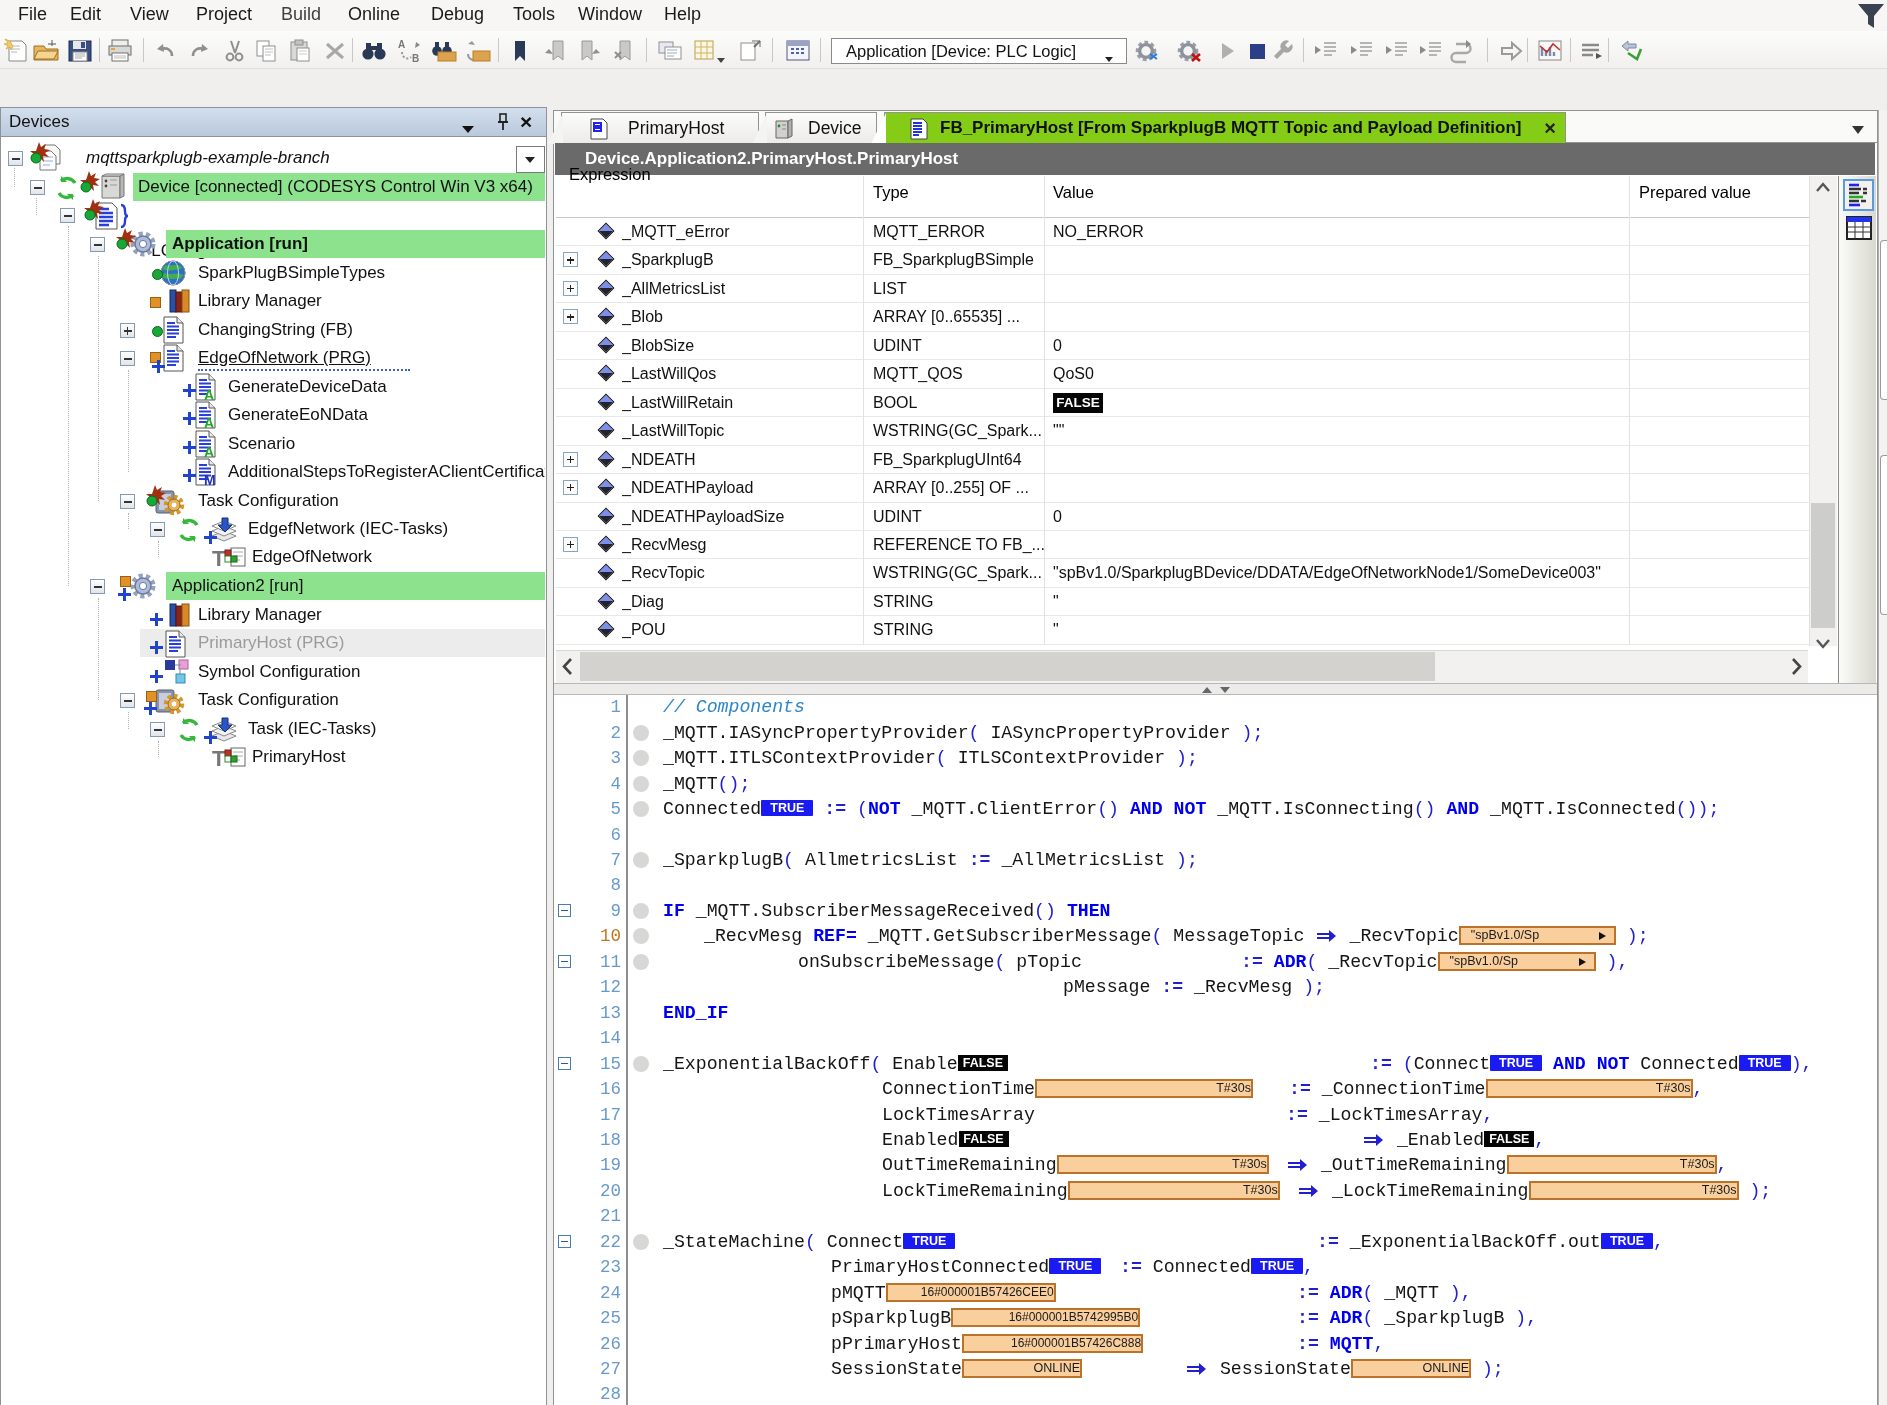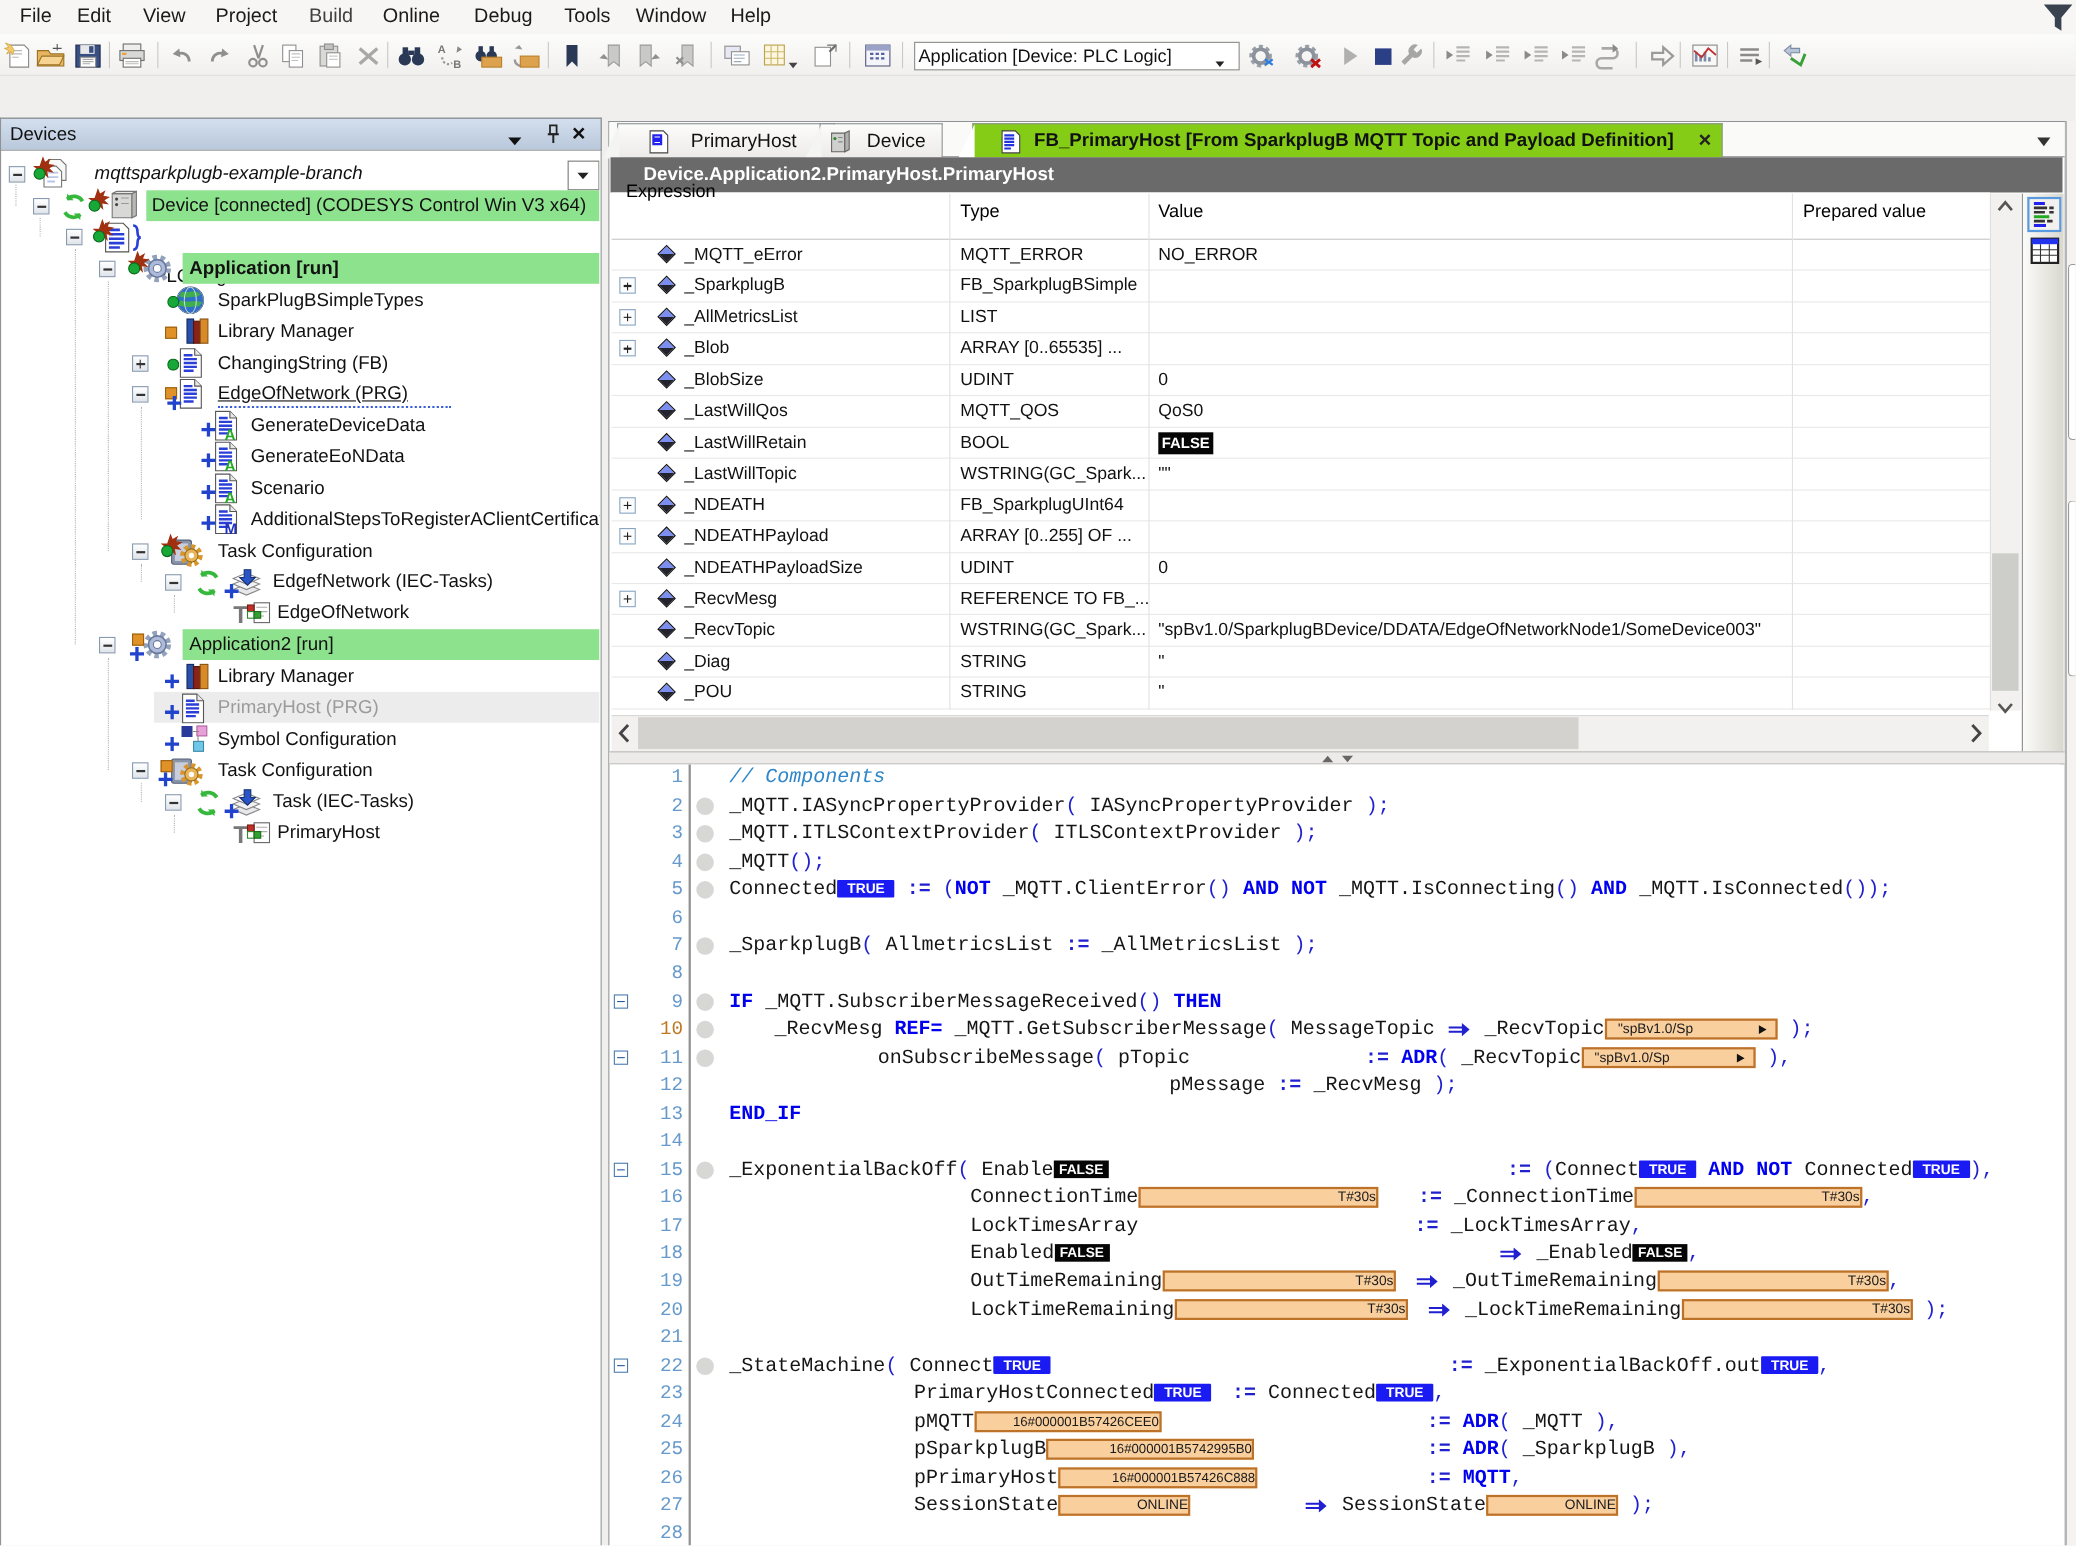--- a/index.html
+++ b/index.html
@@ -150,21 +150,21 @@
     <path d="M16 3h8v6" stroke="#6f6f6f" fill="none"></path>
     <path d="M24 3l-6 6" stroke="#6f6f6f" stroke-width="2"></path>
   </svg>
 <div class="abs" style="left:772px;top:38px;width:1px;height:24px;background:#c9c8c6;"></div>
 <svg class="abs" style="left:784px;top:38px" width="28" height="26" viewBox="0 0 28 26">
     <rect x="3" y="3" width="22" height="19" fill="#f4f4fb" stroke="#55587a"></rect>
     <rect x="3" y="3" width="22" height="5" fill="#9aa2c8"></rect>
     <path d="M7 11h3M12 11h3M17 11h3M7 15h3M12 15h3M17 15h3" stroke="#5560a0" stroke-width="2"></path>
   </svg>
 <div class="abs" style="left:820px;top:38px;width:1px;height:24px;background:#c9c8c6;"></div>
-<div class="abs" style="left:831px;top:38px;width:296px;height:26px;background:#fff;border:1px solid #8a8a88;font-size:16.5px;line-height:24px;padding-left:3px;">Application [Device: PLC Logic]</div>
+<div class="abs" style="left:831px;top:38px;width:296px;height:26px;background:#fff;border:1px solid #8a8a88;font-size:16.5px;line-height:24px;padding-left:14px;">Application [Device: PLC Logic]</div>
 <div class="abs" style="left:1105px;top:48px;width:12px;height:8px;"><span class="dd" style="border-left-width:4.5px;border-right-width:4.5px;border-top-width:5.5px"></span></div>
 <svg class="abs" style="left:1133px;top:38px" width="28" height="26" viewBox="0 0 28 26">
     <circle cx="13" cy="13" r="8" fill="none" stroke="#9aa0a8" stroke-width="4.6" stroke-dasharray="3.4 2.6"></circle>
     <circle cx="13" cy="13" r="6.4" fill="none" stroke="#8d939c" stroke-width="3.4"></circle>
     <path d="M17 16l7 5M24 16l-7 5" stroke="#2a7de0" stroke-width="2"></path>
   </svg>
 <svg class="abs" style="left:1175px;top:38px" width="28" height="26" viewBox="0 0 28 26">
     <circle cx="13" cy="13" r="8" fill="none" stroke="#9aa0a8" stroke-width="4.6" stroke-dasharray="3.4 2.6"></circle>
     <circle cx="13" cy="13" r="6.4" fill="none" stroke="#8d939c" stroke-width="3.4"></circle>
     <path d="M17 16l8 7M25 16l-8 7" stroke="#c01010" stroke-width="2.6"></path>
@@ -522,21 +522,21 @@
 <div class="abs" style="left:553px;top:110px;width:1325px;height:1295px;background:#fff;border:1px solid #8f9396;border-bottom:none;"></div>
 <div class="abs" style="left:554px;top:111px;width:1323px;height:32px;background:#fafaf9;border-bottom:1px solid #8f9396;"></div>
 <div class="abs" style="left:561px;top:112px;width:198px;height:31px;background:linear-gradient(#fcfcfb,#ecebe9);border:1px solid #8f9396;border-bottom:none;">
     <div class="abs" style="left:-14px;top:0;width:0;height:0;border-right:15px solid #f4f4f2;border-top:31px solid transparent;"></div>
     <svg class="abs" style="left:26px;top:5px" width="22" height="22" viewBox="0 0 22 22">
       <path d="M3 1h12l4 4v16H3z" fill="#fff" stroke="#444"></path>
       <path d="M6 5h7v3h-5v2h5v3h-7z" fill="none" stroke="#2222ee" stroke-width="2"></path>
     </svg>
     <div class="abs" style="left:66px;top:5px;font-size:17.5px;white-space:nowrap">PrimaryHost</div>
   </div>
-<div class="abs" style="left:745px;top:112px;width:112px;height:31px;background:linear-gradient(#fcfcfb,#ecebe9);border:1px solid #8f9396;border-bottom:none;">
+<div class="abs" style="left:765px;top:112px;width:112px;height:31px;background:linear-gradient(#fcfcfb,#ecebe9);border:1px solid #8f9396;border-bottom:none;">
     <div class="abs" style="left:-14px;top:0;width:0;height:0;border-right:15px solid #f4f4f2;border-top:31px solid transparent;"></div>
     <svg class="abs" style="left:7px;top:5px" width="22" height="22" viewBox="0 0 22 22">
       <path d="M3 3h12v17H3z" fill="#d0d0ce" stroke="#666"></path>
       <path d="M15 3l4-2v17l-4 2z" fill="#b0b0ae" stroke="#666"></path>
       <circle cx="6" cy="8" r="1.4" fill="#2a8a2a"></circle>
       <path d="M9 7h4M9 11h4" stroke="#888"></path>
     </svg>
     <div class="abs" style="left:42px;top:5px;font-size:17.5px;white-space:nowrap">Device</div>
   </div>
 <div class="abs" style="left:884px;top:112px;width:682px;height:31px;background:#84cc16;border:1px solid #8f9396;border-bottom:none;">

